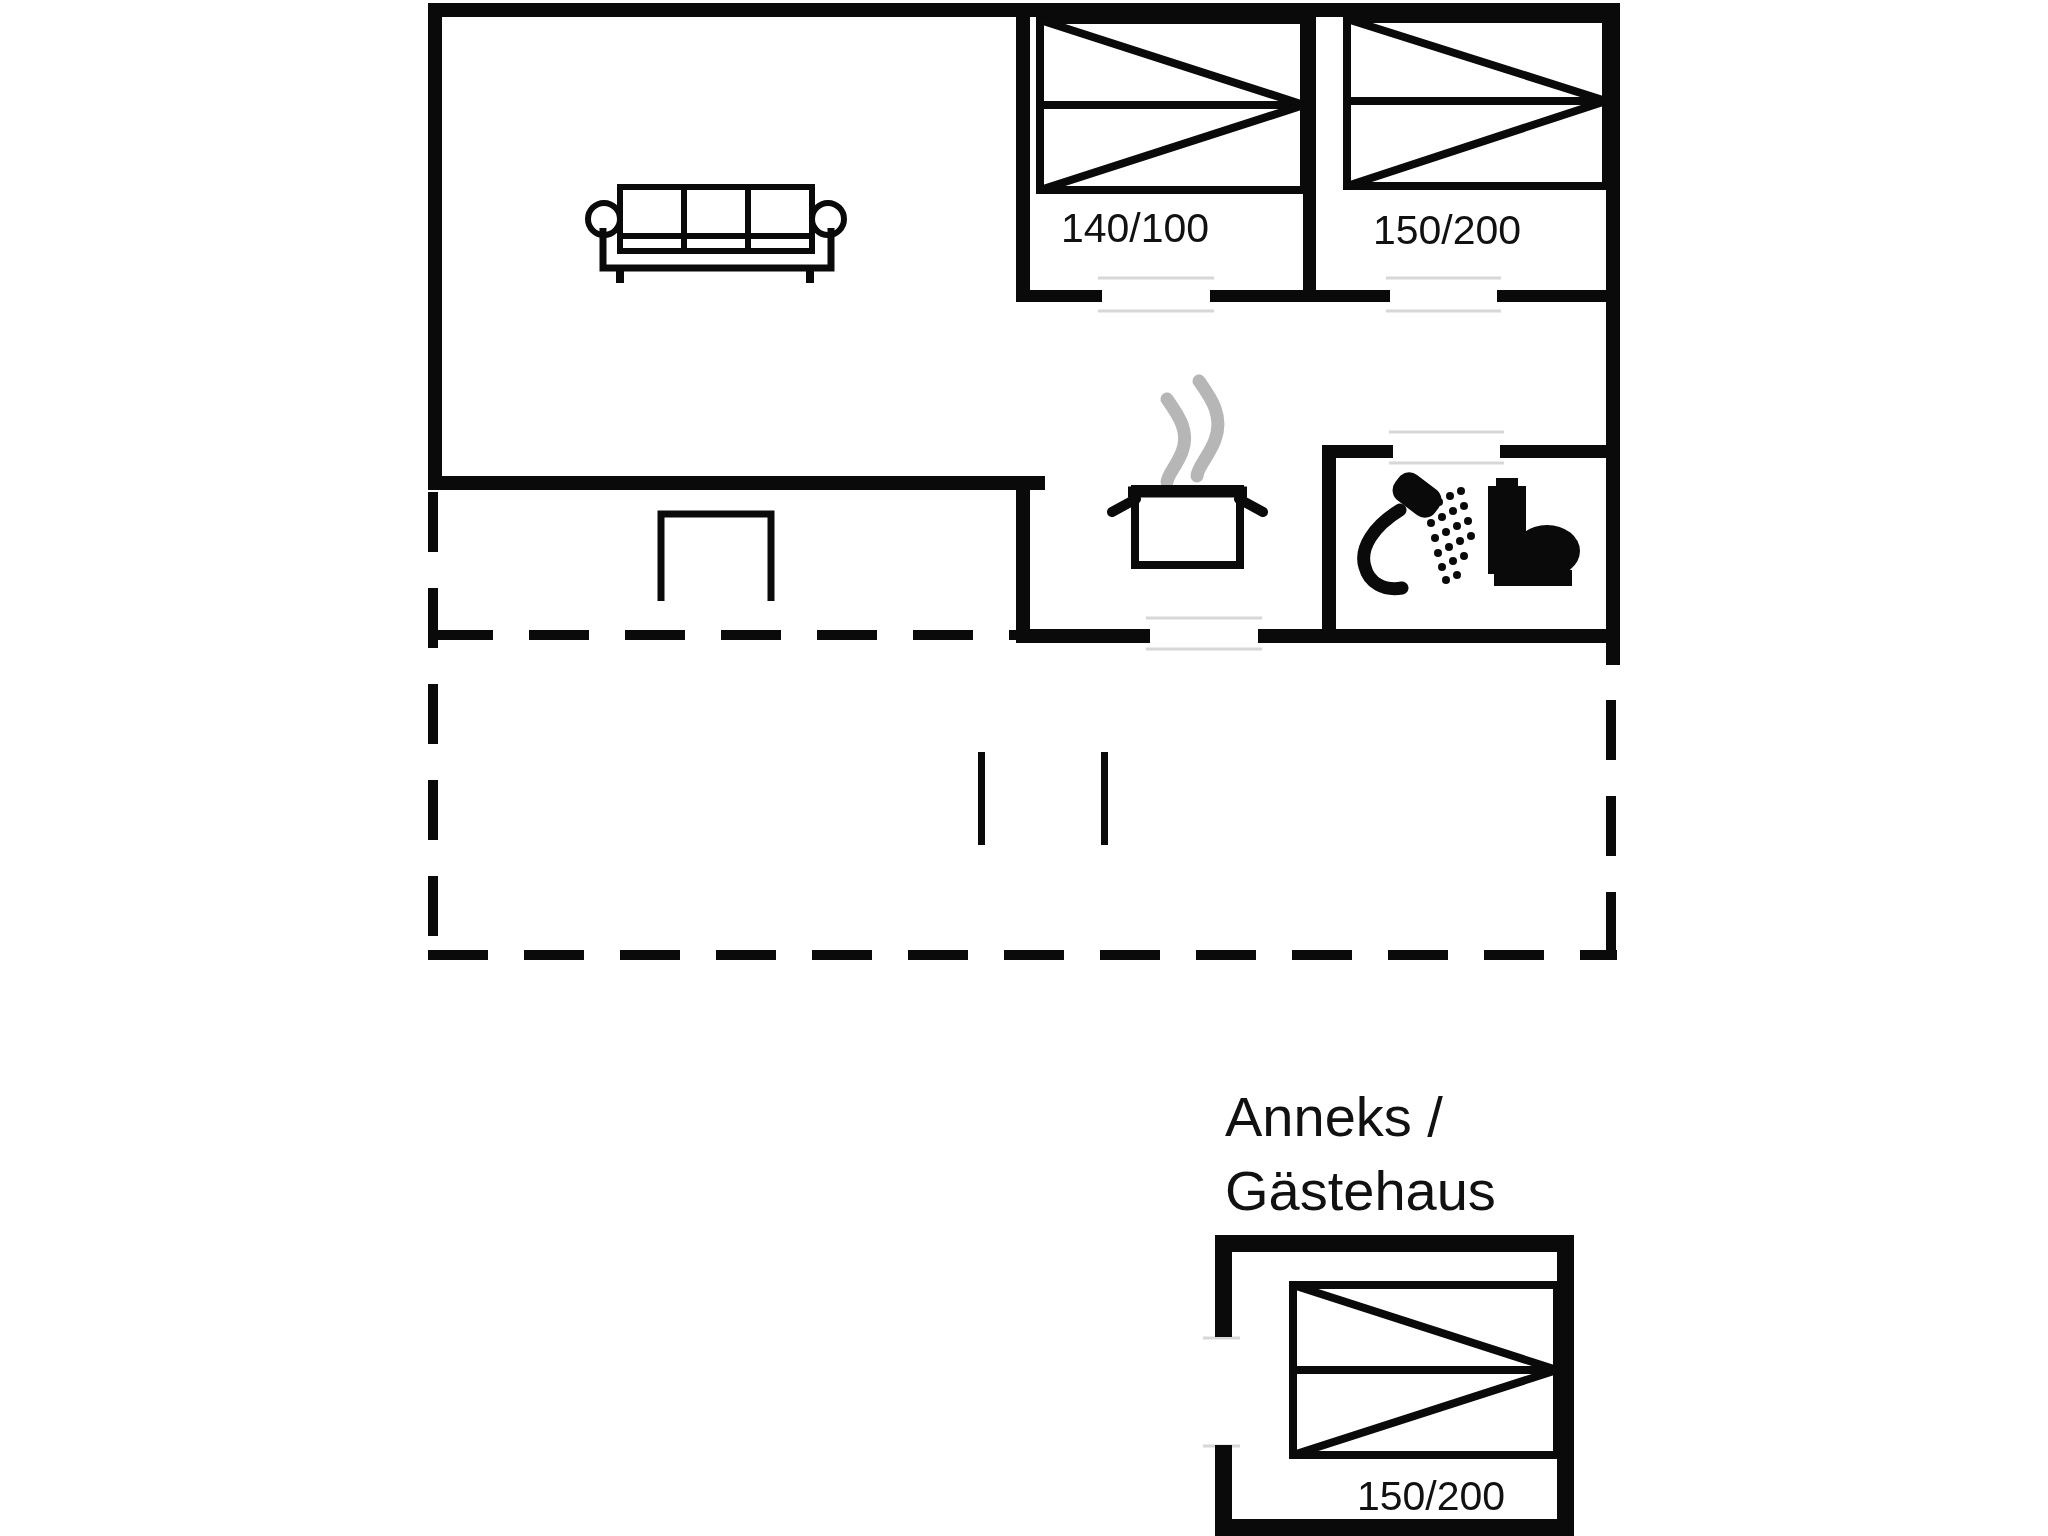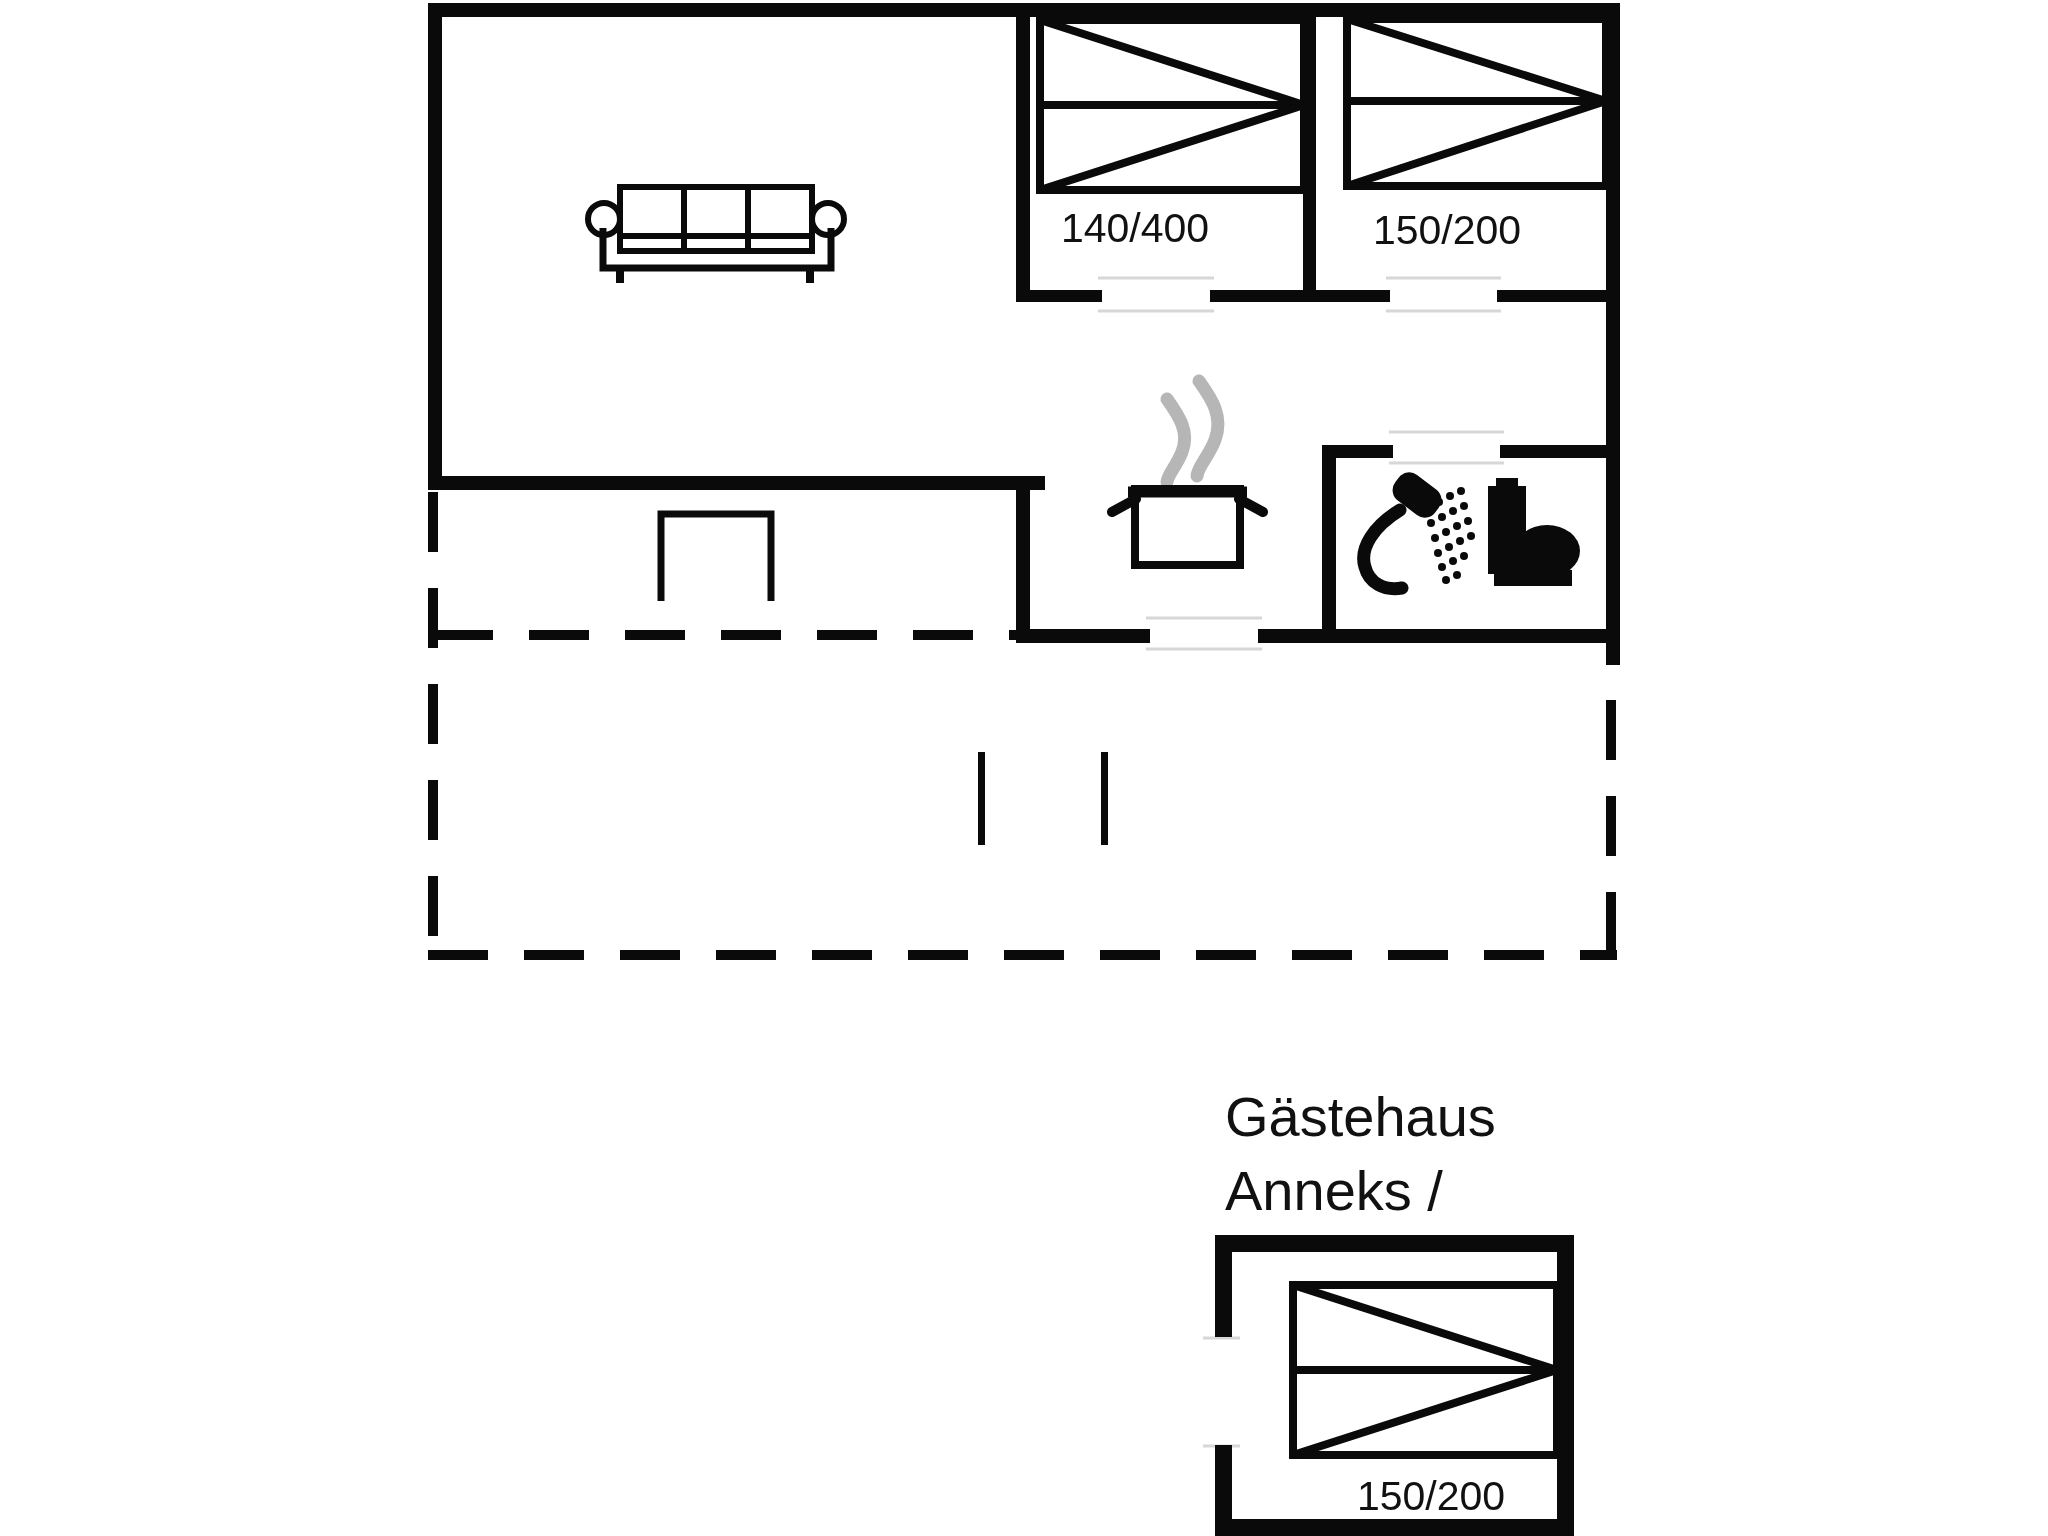--- a/index.html
+++ b/index.html
@@ -159,24 +159,24 @@
     </g>
 
     <g>
       <rect class="bedline" x="1293" y="1285" width="264" height="170"></rect>
       <line class="bedline" x1="1293" y1="1370" x2="1557" y2="1370"></line>
       <line class="bedline" x1="1293" y1="1285" x2="1557" y2="1370"></line>
       <line class="bedline" x1="1293" y1="1455" x2="1557" y2="1370"></line>
     </g>
   </svg>
 
-  <div class="label bed-size" style="left:1035px;top:206px;">140/400</div>
+  <div class="label bed-size" style="left:1035px;top:206px;">140/100</div>
 
   <div class="label bed-size" style="left:1347px;top:208px;">150/200</div>
 
   <div class="label annex-title" style="left:1225px;top:1080px;">
+    <div>Anneks /</div>
     <div>Gästehaus</div>
-    <div>Anneks /</div>
   </div>
 
   <div class="label bed-size" style="left:1331px;top:1474px;">150/200</div>
 
 </div>
 
 </body></html>

